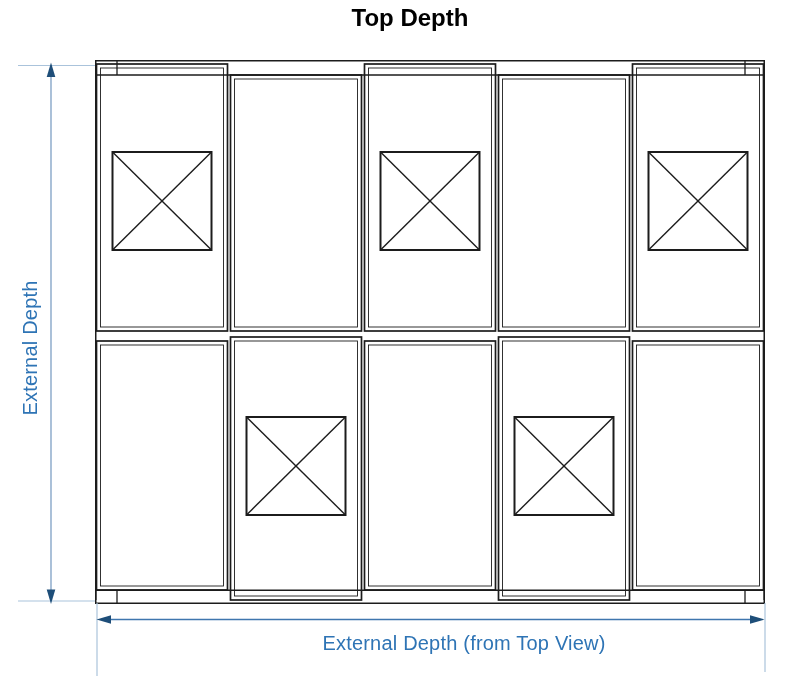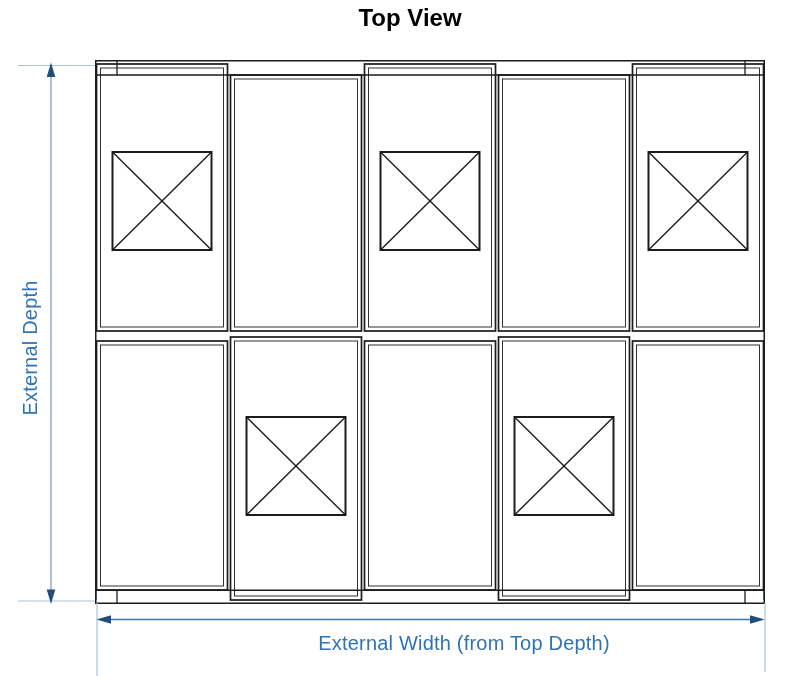--- a/index.html
+++ b/index.html
@@ -50,21 +50,21 @@
   .width-label{
     left:464px;top:632px;
     transform:translateX(-50%);
   }
 </style>
 </head>
 <body>
 
 <div class="stage">
 
-  <div class="title">Top View</div>
+  <div class="title">Top Depth</div>
 
   <svg class="drawing" width="800" height="676" viewBox="0 0 800 676">
 
     <g id="rails">
       <rect class="rail" x="95.75" y="60.75" width="668.5" height="14.25"></rect>
       <line class="rail-line" x1="117" y1="61" x2="117" y2="75"></line>
       <line class="rail-line" x1="745" y1="61" x2="745" y2="75"></line>
       <rect class="rail" x="95.75" y="590.25" width="668.5" height="13"></rect>
       <line class="rail-line" x1="117" y1="590.5" x2="117" y2="603"></line>
       <line class="rail-line" x1="745" y1="590.5" x2="745" y2="603"></line>
@@ -149,15 +149,15 @@
 
       <line class="ext" x1="97" y1="603" x2="97" y2="676"></line>
       <line class="ext" x1="765" y1="603" x2="765" y2="672"></line>
       <line class="hdim" x1="108" y1="619.5" x2="753" y2="619.5"></line>
       <polygon class="arrow" points="96.5,619.5 111,615.2 111,623.8"></polygon>
       <polygon class="arrow" points="764.5,619.5 750,615.2 750,623.8"></polygon>
     </g>
   </svg>
 
   <div class="dim-label depth-label">External Depth</div>
-  <div class="dim-label width-label">External Width (from Top Depth)</div>
+  <div class="dim-label width-label">External Depth (from Top View)</div>
 
 </div>
 
 </body></html>

